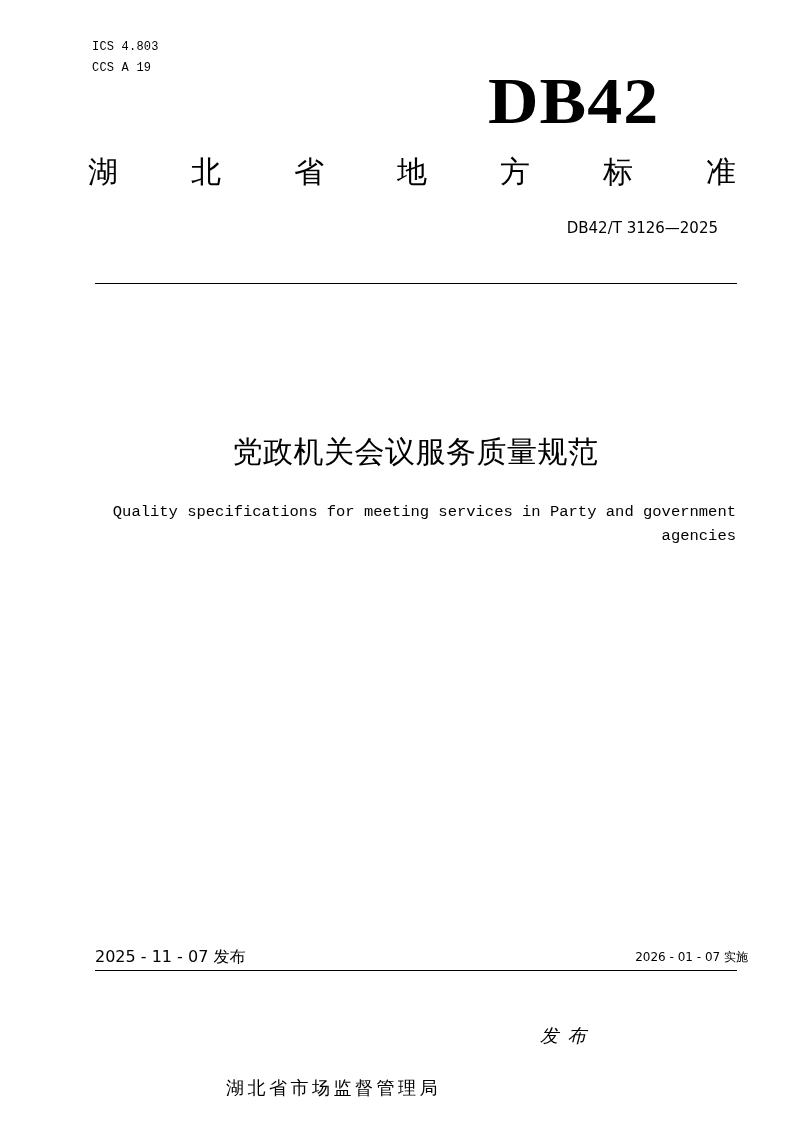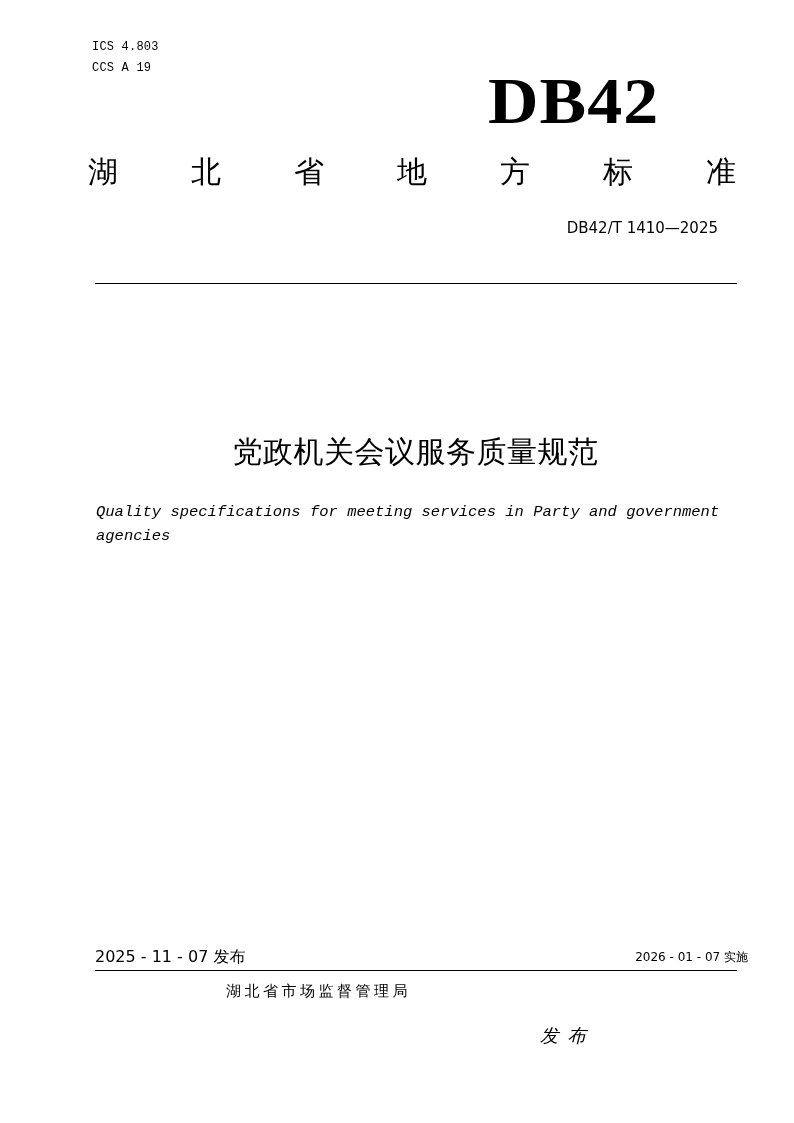--- a/index.html
+++ b/index.html
@@ -8,45 +8,45 @@
     .cls { left: 92px; font-family: "Liberation Mono", "DejaVu Sans Mono", monospace; font-size: 12px; line-height: 14px; letter-spacing: 0.2px; }
     #ics { top: 40px; }
     #ccs { top: 61px; }
     #logo { left: 488px; top: 68px; font-family: "Liberation Serif", "DejaVu Serif", serif; font-weight: bold; font-size: 66px; line-height: 66px; letter-spacing: 1px; transform: scaleX(1.06); transform-origin: left top; }
     #region-title { left: 88px; top: 152px; width: 648px; height: 40px; display: flex; justify-content: space-between; font-size: 30px; line-height: 40px; }
     #std-number { right: 76px; top: 218px; font-size: 15px; line-height: 20px; font-family: "DejaVu Sans", sans-serif; }
     .rule { left: 95px; width: 642px; height: 0; border-top: 1.4px solid #000; }
     #rule-top { top: 283px; }
     #rule-bottom { top: 970px; }
     #title-cn { left: 0; width: 831px; top: 432px; text-align: center; font-size: 30px; line-height: 40px; letter-spacing: 0.5px; }
-    #title-en { left: 96px; width: 640px; top: 500px; text-align: left; font-family: "Liberation Mono", "DejaVu Sans Mono", monospace; font-size: 15.5px; line-height: 24px; font-style: italic; }
+    #title-en { left: 96px; width: 640px; top: 500px; text-align: right; font-family: "Liberation Mono", "DejaVu Sans Mono", monospace; font-size: 15.5px; line-height: 24px; }
     #issue-date { left: 95px; top: 946px; font-size: 16px; line-height: 22px; text-align: center; }
     #impl-date { right: 46px; top: 946px; font-size: 12px; line-height: 22px; }
-    #publisher { left: 226px; top: 978px; font-size: 15px; line-height: 26px; letter-spacing: 3.5px; }
+    #publisher { left: 226px; top: 1075px; font-size: 18px; line-height: 26px; letter-spacing: 3.5px; }
     #publish-label { left: 540px; top: 1023px; font-size: 18.5px; line-height: 26px; letter-spacing: 9px; font-style: italic; }
   </style>
 </head>
 <body>
 
 <div class="abs cls" id="ics">ICS  4.803</div>
 <div class="abs cls" id="ccs">CCS  A 19</div>
 
 <div class="abs" id="logo">DB42</div>
 
 <div class="abs" id="region-title">
   <span>湖</span>
   <span>北</span>
   <span>省</span>
   <span>地</span>
   <span>方</span>
   <span>标</span>
   <span>准</span>
 </div>
 
-<div class="abs" id="std-number">DB42/T 1410—2025</div>
+<div class="abs" id="std-number">DB42/T 3126—2025</div>
 
 <div class="abs rule" id="rule-top"></div>
 
 <div class="abs" id="title-cn">党政机关会议服务质量规范</div>
 <div class="abs" id="title-en">Quality specifications for meeting services in Party and government agencies</div>
 
 <div class="abs" id="issue-date">2025 - 11 - 07 发布</div>
 <div class="abs" id="impl-date">2026 - 01 - 07 实施</div>
 
 <div class="abs rule" id="rule-bottom"></div>

